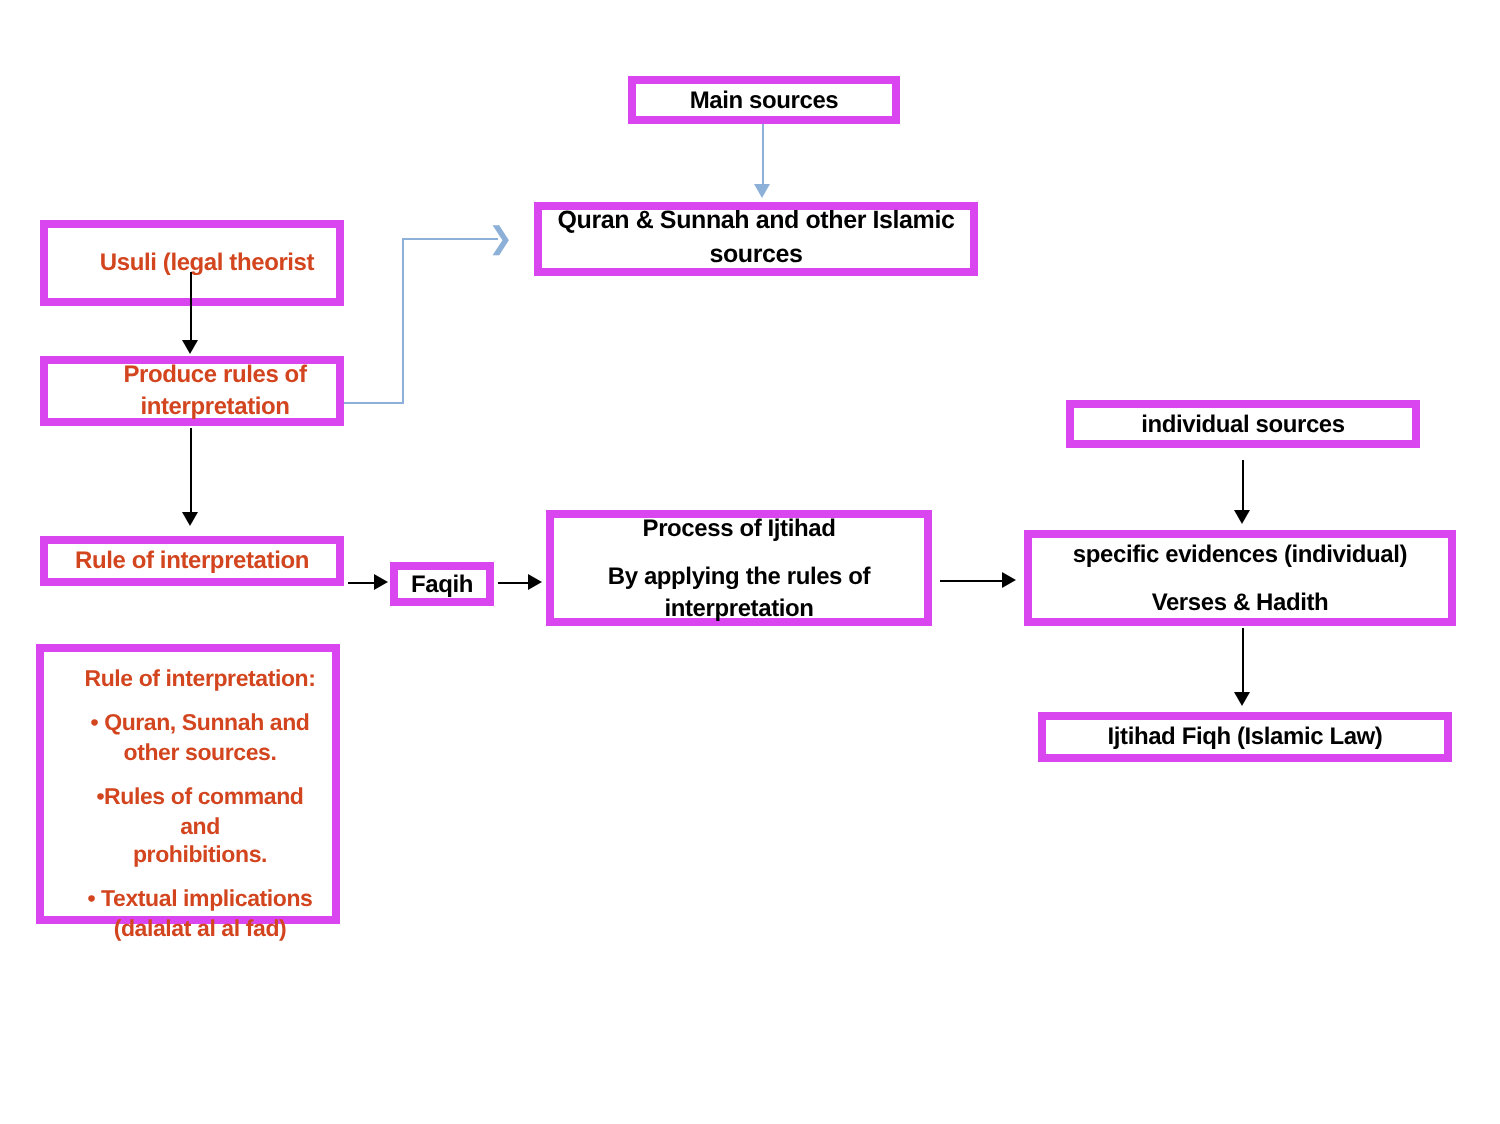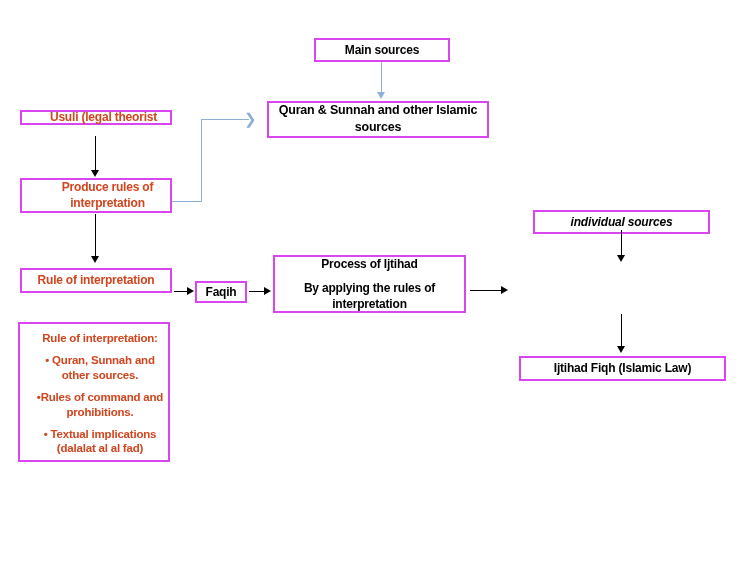--- a/index.html
+++ b/index.html
@@ -14,21 +14,21 @@
   #canvas {
     position: relative;
     width: 750px;
     height: 562px;
     background: #ffffff;
     overflow: hidden;
   }
   .node {
     position: absolute;
     box-sizing: border-box;
-    border: 2px solid #d946ef;
+    border: 4px solid #d946ef;
     background: #ffffff;
     display: flex;
     flex-direction: column;
     align-items: center;
     justify-content: center;
     text-align: center;
     font-weight: bold;
     line-height: 1.25;
     color: #000000;
     letter-spacing: -0.2px;
@@ -43,26 +43,26 @@
   .node.two-line .line + .line {
     margin-top: 1px;
   }
   .node.spaced .line + .line {
     margin-top: 9px;
   }
 
   
   #node-main-sources       { left: 314px; top: 38px;  width: 136px; height: 24px;  font-size: 12px; }
   #node-quran-sunnah       { left: 267px; top: 101px; width: 222px; height: 37px;  font-size: 12.5px; }
-  #node-usuli              { left: 20px;  top: 110px; width: 152px; height: 15px;  font-size: 12px; padding-left: 15px; }
+  #node-usuli              { left: 20px;  top: 110px; width: 152px; height: 43px;  font-size: 12px; padding-left: 15px; }
   #node-produce-rules      { left: 20px;  top: 178px; width: 152px; height: 35px;  font-size: 12px; padding-left: 23px; }
   #node-rule-interp        { left: 20px;  top: 268px; width: 152px; height: 25px;  font-size: 12px; }
   #node-faqih              { left: 195px; top: 281px; width: 52px;  height: 22px;  font-size: 12px; }
   #node-ijtihad            { left: 273px; top: 255px; width: 193px; height: 58px;  font-size: 12px; }
-  #node-individual-sources { left: 533px; top: 210px; width: 177px; height: 24px;  font-size: 12px; font-style: italic; }
+  #node-individual-sources { left: 533px; top: 200px; width: 177px; height: 24px;  font-size: 12px; }
   #node-specific-evidence  { left: 512px; top: 265px; width: 216px; height: 48px;  font-size: 12px; }
   #node-produce-fiqh       { left: 519px; top: 356px; width: 207px; height: 25px;  font-size: 12px; }
 
   #node-rule-list {
     left: 18px; top: 322px; width: 152px; height: 140px;
     font-size: 11.5px;
     color: #d2451e;
     justify-content: flex-start;
     padding: 7px 4px 0 16px;
   }
@@ -137,20 +137,24 @@
   <div class="node spaced" id="node-ijtihad">
     <span class="line">Process of Ijtihad</span>
     <span class="line">By applying the rules of</span>
     <span class="line" style="margin-top:1px">interpretation</span>
   </div>
 
   <div class="node" id="node-individual-sources">
     <span class="line">individual sources</span>
   </div>
 
+  <div class="node spaced" id="node-specific-evidence">
+    <span class="line">specific evidences (individual)</span>
+    <span class="line">Verses &amp; Hadith</span>
+  </div>
 
   <div class="node" id="node-produce-fiqh">
     <span class="line">Ijtihad Fiqh (Islamic Law)</span>
   </div>
 
   <div class="node" id="node-rule-list">
     <span class="line title">Rule of interpretation:</span>
 
     <div class="item">
       <span class="line">• Quran, Sunnah and</span>

